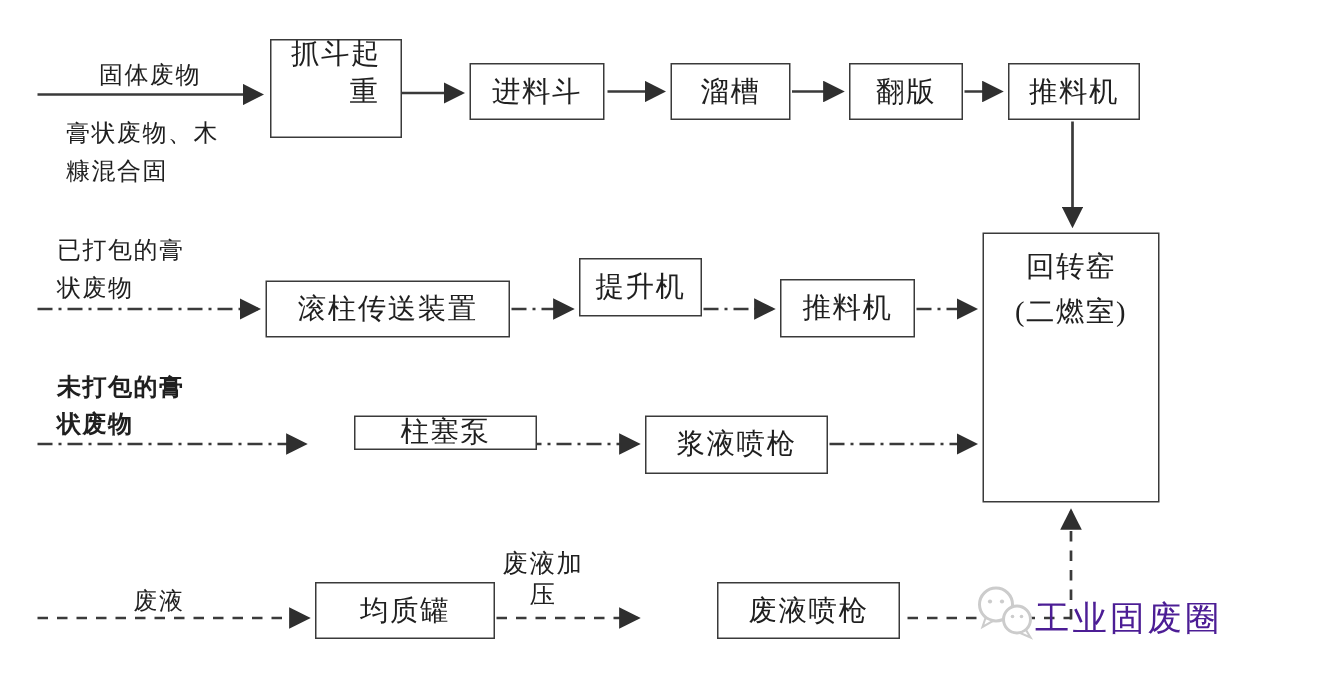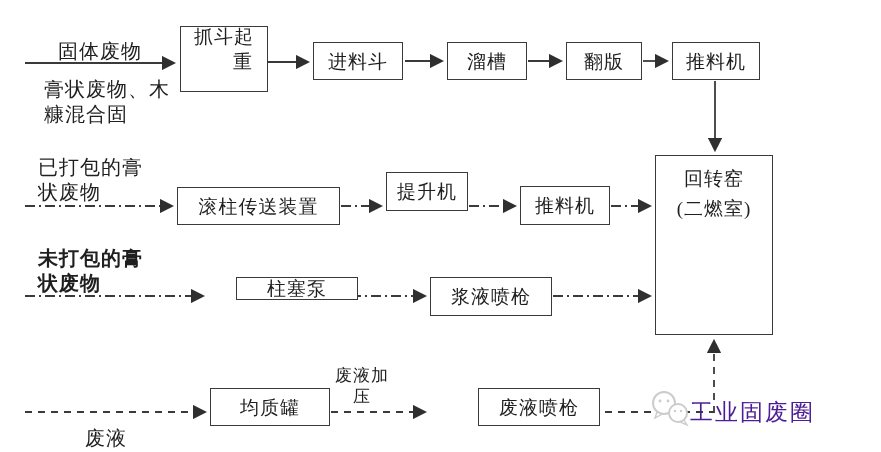--- a/index.html
+++ b/index.html
@@ -7,21 +7,21 @@
     position:relative;width:881px;height:452px;background:#ffffff;
     font-family:"Liberation Serif","DejaVu Serif",serif;
     color:#1f1f1f;overflow:hidden;
   }
   .wires{position:absolute;left:0;top:0;width:881px;height:452px;}
   .node{
     position:absolute;box-sizing:border-box;border:1.7px solid #3a3a3a;background:#ffffff;
     display:flex;align-items:center;justify-content:center;
     font-size:19px;letter-spacing:1px;line-height:1;white-space:nowrap;
   }
-  .lbl{position:absolute;font-size:20px;line-height:24px;letter-spacing:1px;white-space:nowrap;}
+  .lbl{position:absolute;font-size:16px;line-height:24px;letter-spacing:1px;white-space:nowrap;}
   .center{text-align:center;}
   .right{text-align:left;}
   
   .lbl-solid{left:48px;top:39px;width:104px;}
   .lbl-paste{left:44px;top:77px;width:126px;line-height:25px;}
   .n-grab{left:180px;top:26px;width:88px;height:66px;display:block;}
   .n-grab .l1{display:block;text-align:center;}
   .n-grab .l2{display:block;text-align:right;padding-right:14px;margin-top:6px;}
   .n-hopper{left:313px;top:42px;width:90px;height:38px;}
   .n-chute{left:447px;top:42px;width:80px;height:38px;}
@@ -34,21 +34,21 @@
   
   .lbl-packed{left:38px;top:155px;width:105px;line-height:25px;}
   .n-roller{left:177px;top:187px;width:163px;height:38px;}
   .n-elev{left:386px;top:172px;width:82px;height:39px;}
   .n-pusher2{left:520px;top:186px;width:90px;height:39px;}
   
   .lbl-unpacked{left:38px;top:246px;width:105px;line-height:25px;font-weight:bold;}
   .n-plunger{left:208px;top:277px;width:122px;height:23px;margin-left:28px;}
   .n-slurry{left:430px;top:277px;width:122px;height:39px;}
   
-  .lbl-liquid{left:78px;top:390px;width:56px;margin-top:36px;}
+  .lbl-liquid{left:78px;top:390px;width:56px;}
   .lbl-pressure{left:330px;top:365px;width:64px;line-height:21px;font-size:17px;}
   .n-homo{left:210px;top:388px;width:120px;height:38px;}
   .n-lgun{left:430px;top:388px;width:122px;height:38px;margin-left:48px;}
   
   .wm-icon{position:absolute;left:648px;top:389px;}
   .wm-text{
     position:absolute;left:690px;top:397px;font-size:23px;letter-spacing:2px;
     color:#4c1d95;font-family:"DejaVu Sans","Liberation Sans",sans-serif;white-space:nowrap;
   }
 </style>

